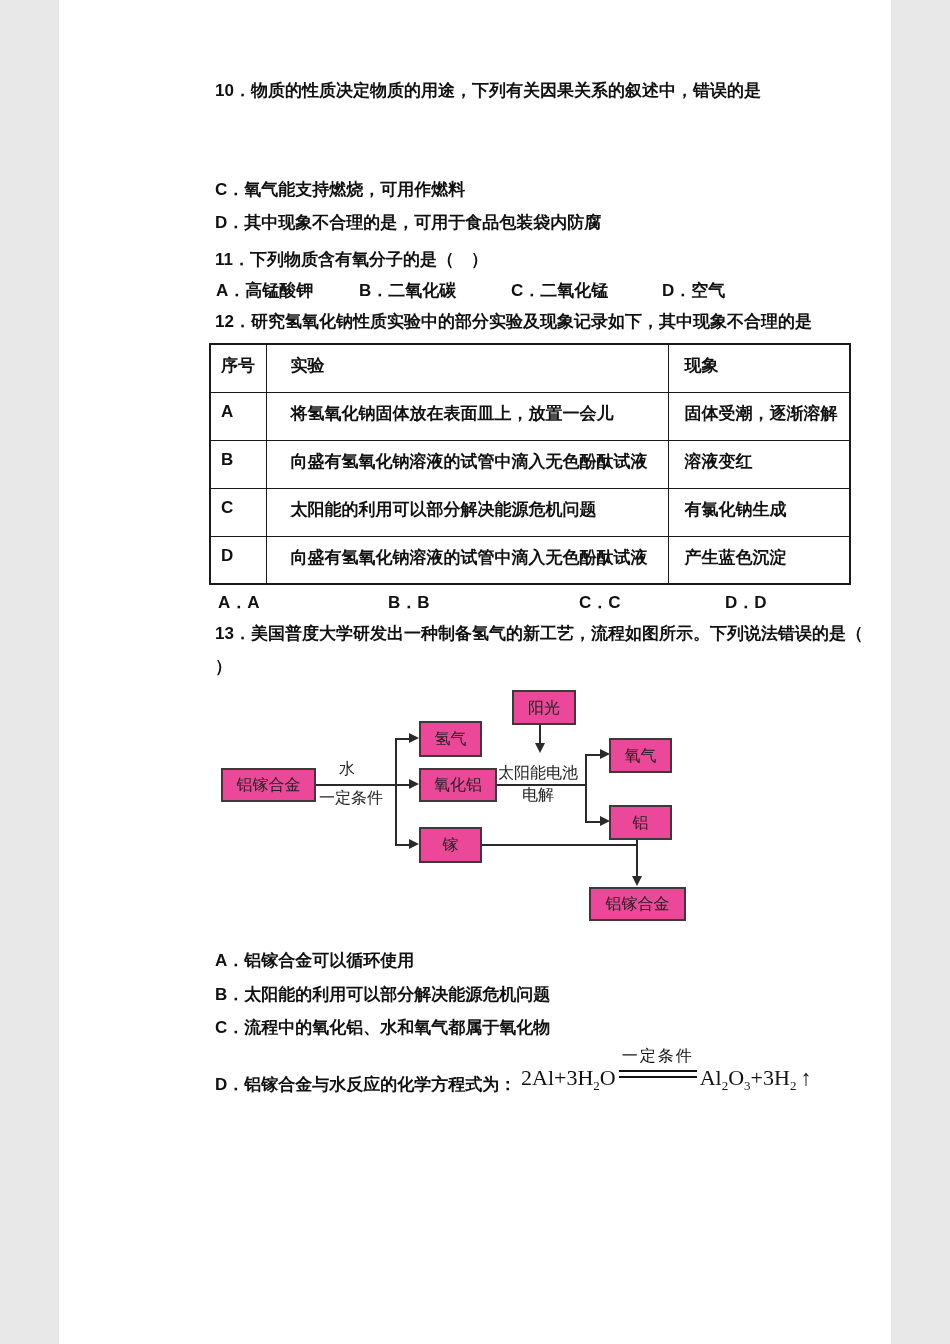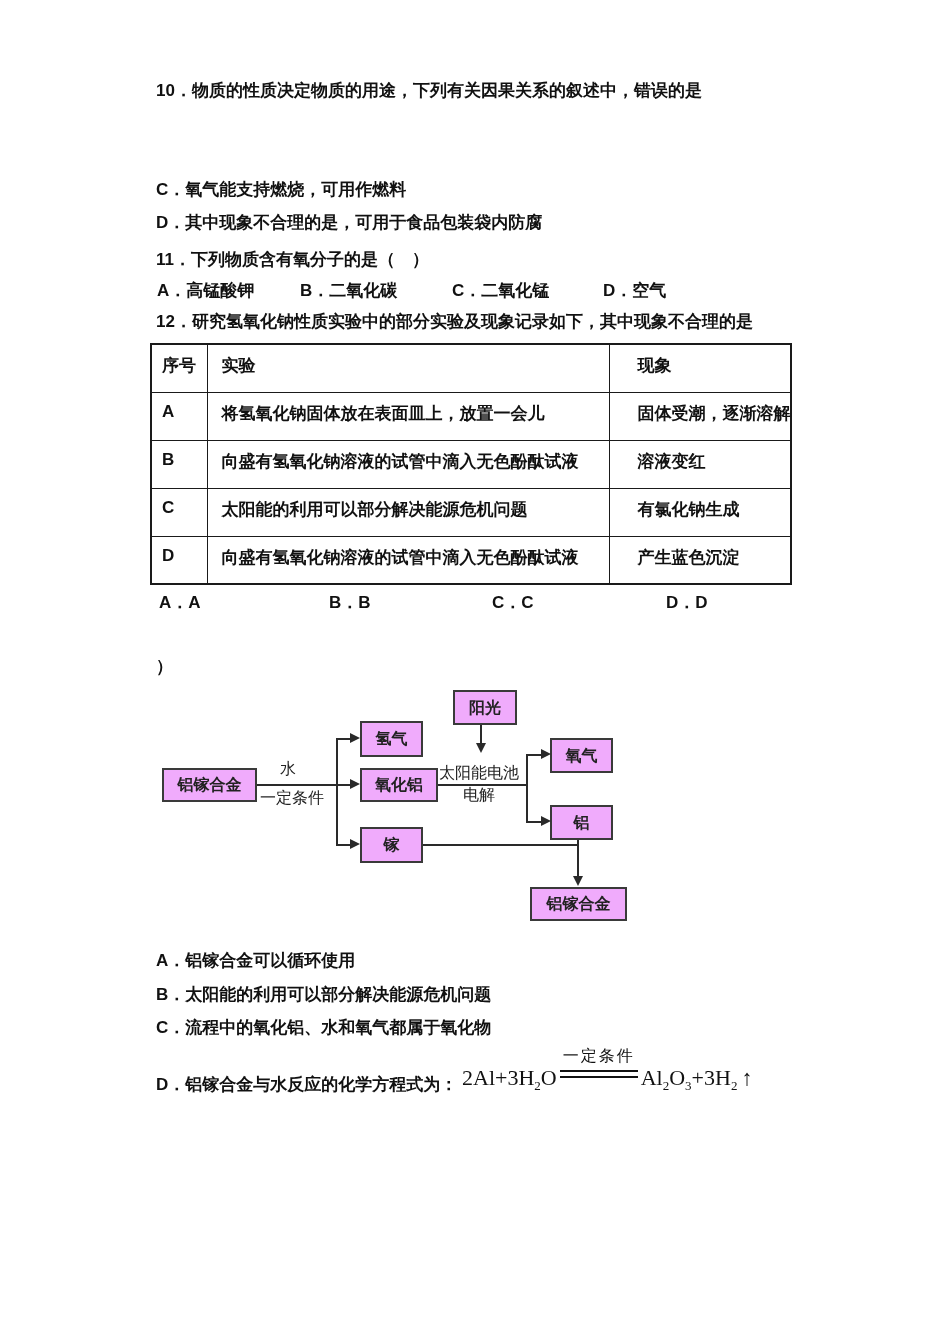--- a/index.html
+++ b/index.html
@@ -1,18 +1,18 @@
 <!DOCTYPE html>
 <html><head>
 <meta charset="utf-8">
 <style>
   html,body{margin:0;padding:0;background:#e8e8e8;}
   .page{
     position:relative;
-    width:950px;height:1344px;
+    width:832px;height:1344px;
     margin:0 auto;
     background:#ffffff;
     font-family:"Liberation Sans","DejaVu Sans",sans-serif;
     color:#111111;
     overflow:hidden;
   }
   .tl{
     position:absolute;
     left:156px;
     font-size:17px;
@@ -29,28 +29,28 @@
   }
   .qtable{border:2px solid #1a1a1a;}
   .qtable th,.qtable td{
     border:1px solid #1a1a1a;
     font-size:17px;font-weight:bold;
     text-align:left;vertical-align:top;
     height:48px;box-sizing:border-box;
     padding:9px 8px 0 10px;
     overflow:hidden;white-space:nowrap;
   }
-  .qtable .c2{padding-left:14px;}
-  .qtable .c3{padding-left:28px;margin-top:12px;}
+  .qtable .c2{padding-left:24px;}
+  .qtable .c3{padding-left:16px;margin-top:12px;}
   
   .diagram{position:absolute;left:150px;top:685px;width:520px;height:250px;font-weight:normal;color:#222;}
   .dbox{
-    position:absolute;border:2px solid #3a3a3a;background:#f0abfc;
+    position:absolute;border:2px solid #3a3a3a;background:#ec4899;
     display:flex;align-items:center;justify-content:center;
-    font-size:16px;line-height:1;white-space:nowrap;box-sizing:border-box;font-weight:bold;
+    font-size:16px;line-height:1;white-space:nowrap;box-sizing:border-box;
   }
   .hl{position:absolute;height:2px;background:#2a2a2a;}
   .vl{position:absolute;width:2px;background:#2a2a2a;}
   .ar{position:absolute;width:0;height:0;border-top:5px solid transparent;border-bottom:5px solid transparent;border-left:10px solid #2a2a2a;}
   .ad{position:absolute;width:0;height:0;border-left:5px solid transparent;border-right:5px solid transparent;border-top:10px solid #2a2a2a;}
   .dlabel{position:absolute;font-size:16px;line-height:1;white-space:nowrap;background:transparent;}
   
   .equation{
     position:absolute;left:462px;top:1048px;
     display:flex;align-items:flex-start;
@@ -111,23 +111,24 @@
     <tr>
       <td class="c1">D</td>
       <td class="c2">向盛有氢氧化钠溶液的试管中滴入无色酚酞试液</td>
       <td class="c3">产生蓝色沉淀</td>
     </tr>
   </tbody>
     </table>
 
   <div class="tl" style="left:159px;top:592px">A．A</div>
   <div class="tl" style="left:329px;top:592px">B．B</div>
-  <div class="tl" style="left:492px;top:592px">C．C</div>
+  <div class="tl" style="left:520px;top:592px">C．C</div>
   <div class="tl" style="left:666px;top:592px">D．D</div>
 
+  <div class="tl" style="top:623px">13．美国普度大学研发出一种制备氢气的新工艺，流程如图所示。下列说法错误的是（</div>
   <div class="tl" style="top:656px">）</div>
 
   <div class="diagram">
 
     <div class="dbox" style="left:12px;top:83px;width:95px;height:34px">铝镓合金</div>
     <div class="dbox" style="left:210px;top:36px;width:63px;height:36px">氢气</div>
     <div class="dbox" style="left:210px;top:83px;width:78px;height:34px">氧化铝</div>
     <div class="dbox" style="left:210px;top:142px;width:63px;height:36px">镓</div>
     <div class="dbox" style="left:303px;top:5px;width:64px;height:35px">阳光</div>
     <div class="dbox" style="left:400px;top:53px;width:63px;height:35px">氧气</div>

